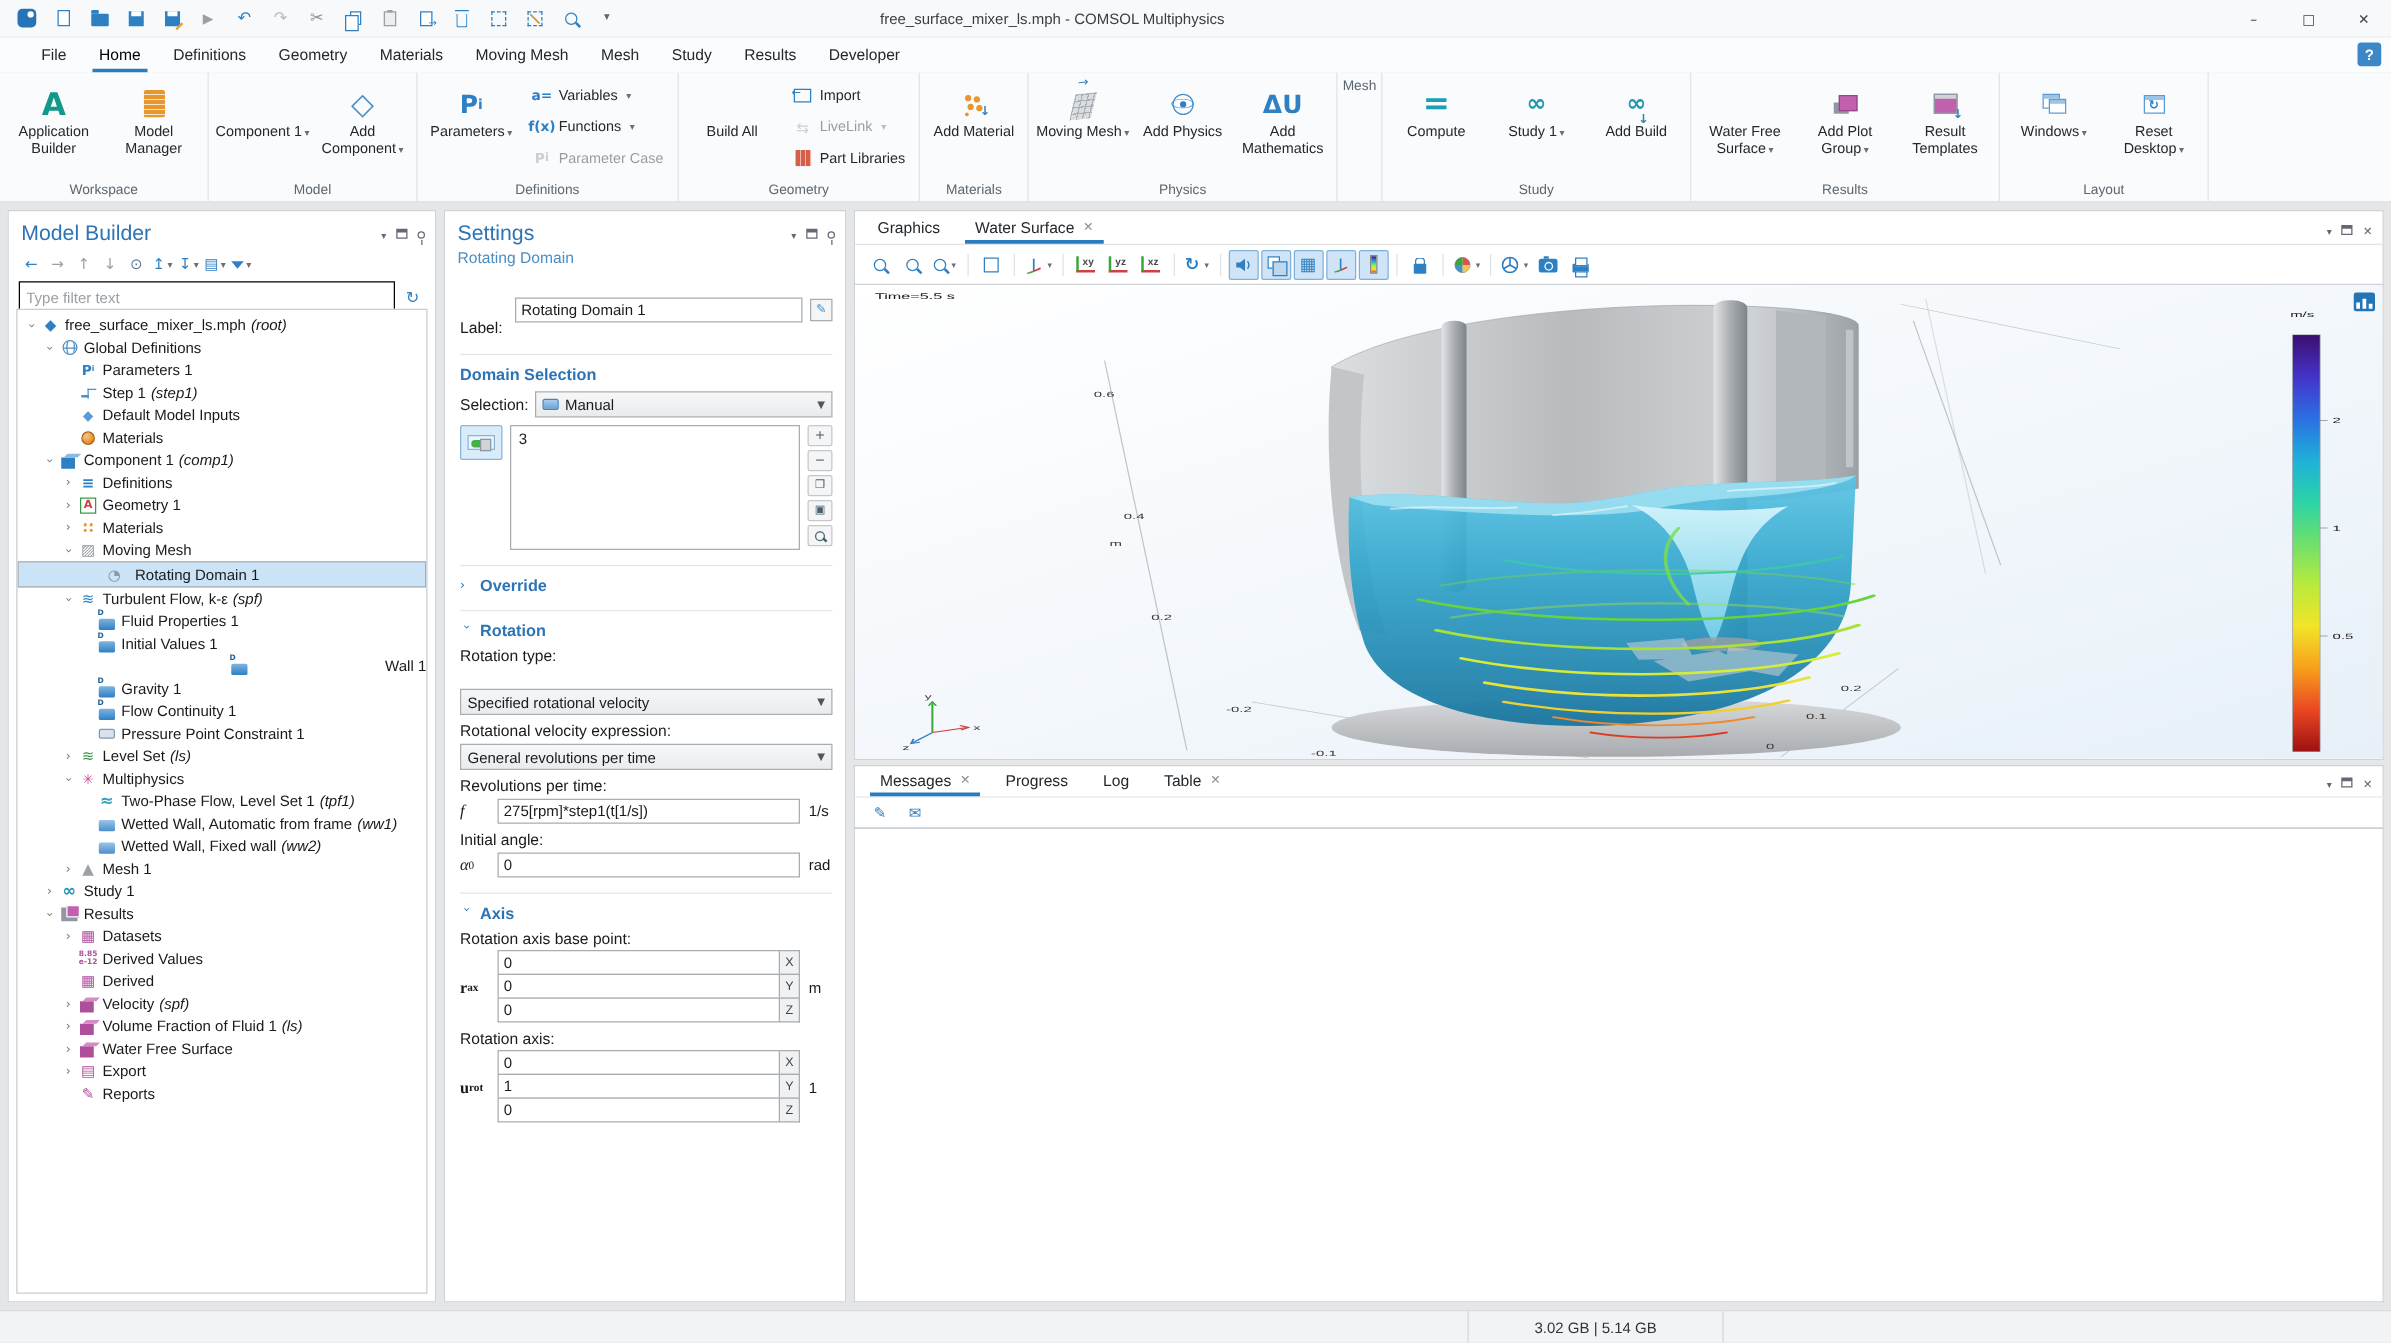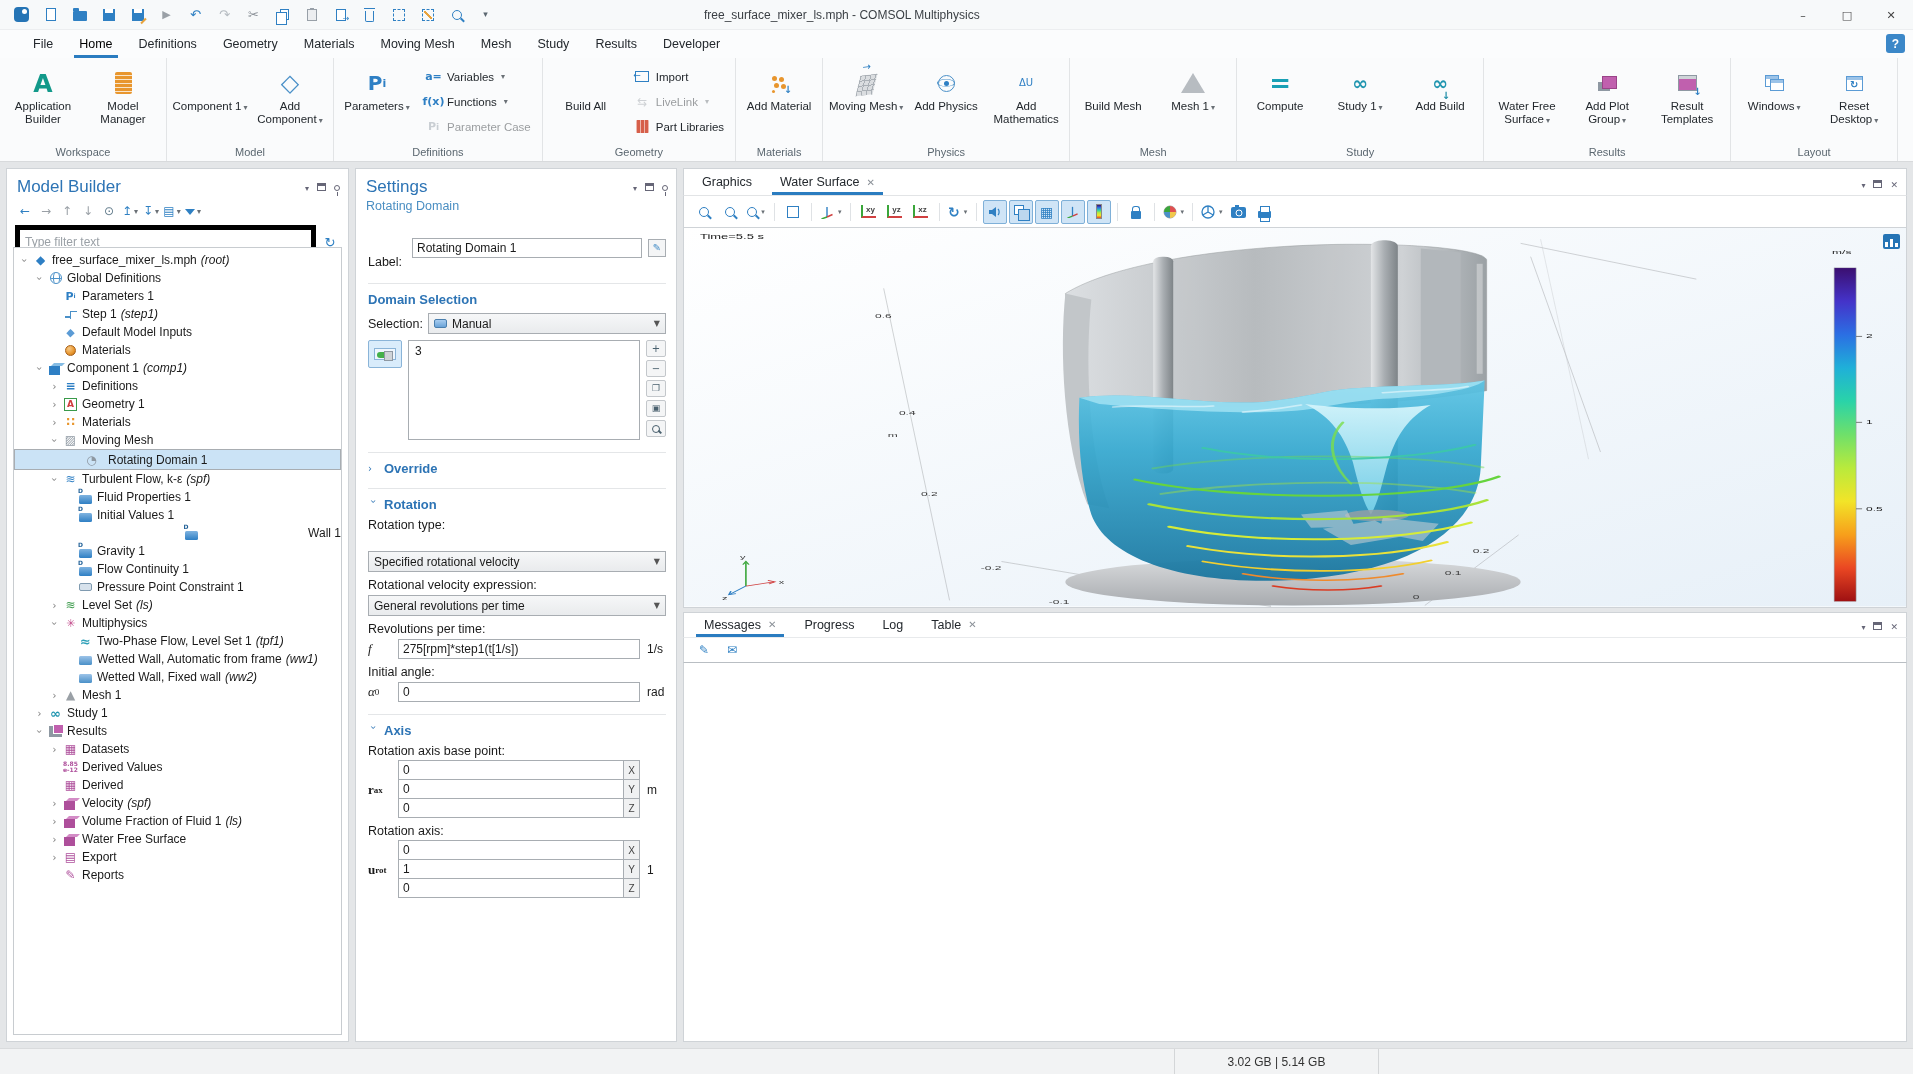--- a/index.html
+++ b/index.html
@@ -54,21 +54,21 @@
   .ic-livelink{color:#9aa0a6;font-size:12px;}
   .ic-part-libraries{width:13px;height:13px;background:#d65f4a;background-image:repeating-linear-gradient(90deg,rgba(255,255,255,.55) 0 1px,transparent 1px 4px);border-radius:1px;}
   .ic-add-material{width:18px;height:18px;position:relative;}
   .ic-add-material::before{content:"";position:absolute;left:2px;top:2px;width:5px;height:5px;border-radius:50%;background:#e8962e;box-shadow:7px 1px #e8962e,2px 7px #e8962e,9px 8px #e8962e,-1px 13px 0 -1px #e8962e;}
   .ic-add-material::after{content:"↓";position:absolute;right:-4px;bottom:-3px;font-size:10px;color:#2f80c3;font-weight:bold;}
   .ic-moving-mesh-large{width:17px;height:20px;background:repeating-linear-gradient(#aab0b6 0 1px,transparent 1px 5px),repeating-linear-gradient(90deg,#aab0b6 0 1px,transparent 1px 5px),#dadde0;transform:skewY(-6deg) skewX(-14deg);position:relative;margin-top:4px;}
   .ic-moving-mesh-large::after{content:"→";position:absolute;top:-13px;left:0;font-size:10px;color:#2f80c3;transform:skewX(14deg);}
   .ic-atom{width:17px;height:17px;border:1.3px solid #4a90c8;border-radius:50%;position:relative;}
   .ic-atom::before{content:"";position:absolute;inset:-1.3px;border:1.3px solid #4a90c8;border-radius:50%;transform:scaleY(.42) rotate(0.001deg);}
   .ic-atom::after{content:"";position:absolute;left:50%;top:50%;width:5px;height:5px;margin:-2.5px 0 0 -2.5px;border-radius:50%;background:#2e7fc4;}
-  .ic-delta-u{color:#2e7fc4;font-size:10px;font-weight:normal;}
+  .ic-delta-u{color:#2e7fc4;font-size:20px;font-weight:bold;}
   .ic-mesh-large{width:0;height:0;border-left:12px solid transparent;border-right:12px solid transparent;border-bottom:20px solid #b7bcc1;}
   .ic-compute{color:#19a0b5;font-size:26px;font-weight:bold;}
   .ic-study-large,.ic-add-study,.ic-study-glasses{color:#2196b0;font-size:19px;font-weight:bold;}
   .ic-add-study{position:relative;}
   .ic-add-study::after{content:"↓";position:absolute;right:-2px;bottom:-8px;font-size:10px;color:#1b8ba5;}
   .ic-add-plot-group{width:19px;height:15px;position:relative;}
   .ic-add-plot-group::before{content:"";position:absolute;left:0;bottom:0;width:12px;height:9px;background:#8e98a2;}
   .ic-add-plot-group::after{content:"";position:absolute;right:0;top:0;width:13px;height:11px;background:#c060ae;border:1px solid #9a4488;}
   .ic-result-templates{width:19px;height:16px;border:1.2px solid #8e98a2;background:#c060ae;position:relative;}
   .ic-result-templates::before{content:"";position:absolute;top:0;left:0;right:0;height:3px;background:#cfd4d8;}
@@ -120,21 +120,21 @@
 
   
   #model-builder{left:6px;top:168px;width:343px;height:874px;}
   #mb-toolbar{display:flex;align-items:center;gap:1px;padding:4px 6px 2px 8px;}
   .tbtn{height:20px;min-width:20px;display:flex;align-items:center;justify-content:center;border-radius:2px;padding:0 1px;}
   .tbtn .ic{font-size:12px;color:#2f80c3;}
   .tbtn .ic.gray{color:#9aa0a6;}
   .ic-eye{color:#607a8a !important;}
   .ic-funnel{width:0;height:0;border-left:5px solid transparent;border-right:5px solid transparent;border-top:6px solid #2f80c3;margin-top:2px;}
   #mb-filter-row{display:flex;align-items:center;gap:4px;padding:2px 8px 4px 8px;}
-  #mb-filter{flex:1;height:20px;border:5px solid #000000;padding:12px 5px;font-size:12px;color:#333;font-family:"Liberation Sans",sans-serif;}
+  #mb-filter{flex:1;height:20px;border:1px solid #000000;padding:12px 5px;font-size:12px;color:#333;font-family:"Liberation Sans",sans-serif;}
   #mb-filter::placeholder{color:#9aa0a6;}
   #mb-refresh .ic{font-size:13px;color:#2f80c3;}
   #mb-tree{position:absolute;left:6px;right:6px;top:78px;bottom:6px;border:1px solid #c8ccd0;overflow:hidden;background:#fff;padding-top:3px;}
   .trow{height:18px;display:flex;align-items:center;font-size:12px;white-space:nowrap;}
   .trow.sel{background:#cbe3f6;}
   .tw{width:13px;display:flex;justify-content:center;color:#777;font-size:10px;font-family:"DejaVu Sans",sans-serif;flex:none;}
   .tw.open{transform:rotate(90deg);}
   .tico{width:19px;display:flex;justify-content:center;flex:none;}
   .tlabel{margin-left:2px;}
   .ttag{font-style:italic;margin-left:4px;}
@@ -459,34 +459,20 @@
         <div class="rbtn-large">
           <div class="icbox">
             <span class="ic ic-delta-u">ΔU</span>
           </div>
           <div class="rlab">Add Mathematics</div>
         </div>
       </div>
       <div class="rgroup-label">Physics</div>
     </div>
     <div class="rgroup">
-      <div class="rcontent">
-        <div class="rbtn-large">
-          <div class="icbox">
-            <span class="ic ic-build-mesh"></span>
-          </div>
-          <div class="rlab">Build Mesh</div>
-        </div>
-        <div class="rbtn-large">
-          <div class="icbox">
-            <span class="ic ic-mesh-large"></span>
-          </div>
-          <div class="rlab">Mesh 1<span class="caret">▾</span></div>
-        </div>
-      </div>
       <div class="rgroup-label">Mesh</div>
     </div>
     <div class="rgroup">
       <div class="rcontent">
         <div class="rbtn-large">
           <div class="icbox">
             <span class="ic ic-compute">=</span>
           </div>
           <div class="rlab">Compute</div>
         </div>

